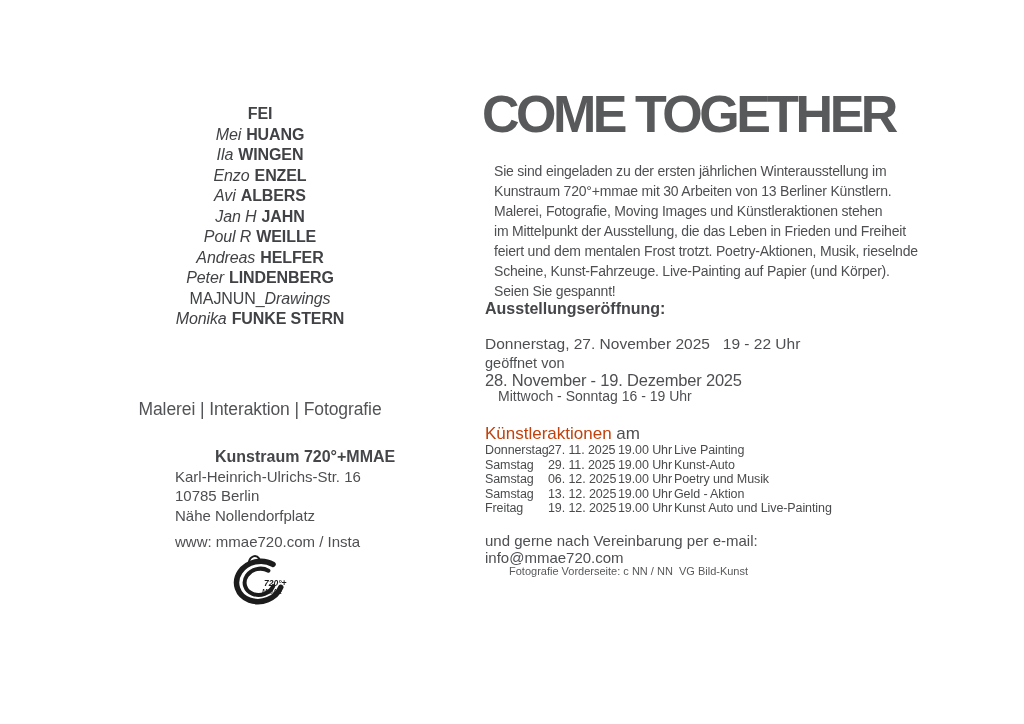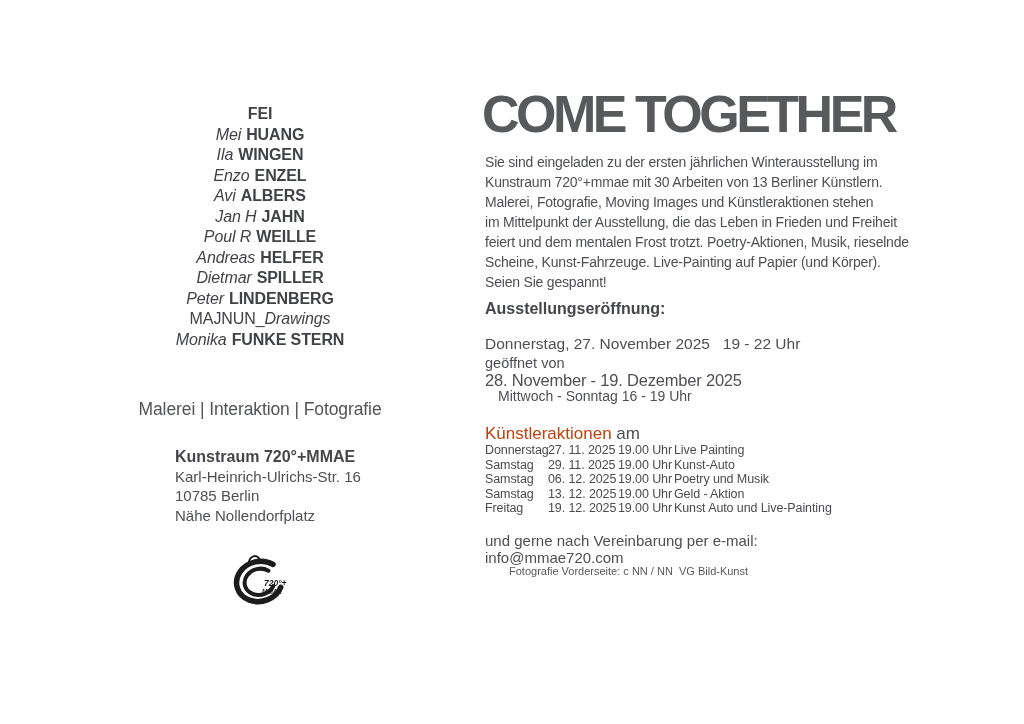--- a/index.html
+++ b/index.html
@@ -27,34 +27,34 @@
 
   .tagline {
     position: absolute; left: 100px; top: 399px; width: 320px;
     text-align: center; font-size: 17.5px; color: #525356; letter-spacing: -0.1px;
   }
 
   .venue {
     position: absolute; left: 175px; top: 447px;
     font-size: 15px; line-height: 19.3px; color: #4e4f52;
   }
-  .venue-name { font-size: 16px; font-weight: 700; color: #454649; line-height: 20px; }
+  .venue-name { font-size: 16px; font-weight: 700; color: #454649; line-height: 20px; margin-left: 40px; }
 
   .web { position: absolute; left: 175px; top: 533px; font-size: 15px; color: #4e4f52; }
 
   .logo { position: absolute; left: 227px; top: 553px; }
 
   
   .title {
     position: absolute; left: 482px; top: 84px; margin: 0;
     font-size: 52px; font-weight: 700; letter-spacing: -3.5px;
     color: #58595b; white-space: nowrap;
   }
   .intro {
-    position: absolute; left: 485px; top: 152px; width: 480px; margin: 0;
+    position: absolute; left: 485px; top: 152px; width: 480px; margin: 9px;
     font-size: 14px; line-height: 20px; letter-spacing: -0.2px;
     white-space: pre-line; color: #4e4f52;
   }
   .opening { position: absolute; left: 485px; top: 299px; font-size: 15.5px; line-height: 19.5px; }
   .opening .h { font-weight: 700; font-size: 16px; color: #454649; }
   .opening .t { white-space: pre-wrap; margin-top: 15px; }
 
   .hours1 { position: absolute; left: 485px; top: 355px; font-size: 14.5px; }
   .hours2 { position: absolute; left: 485px; top: 371px; font-size: 16.5px; letter-spacing: -0.2px; }
   .hours3 { position: absolute; left: 485px; top: 388px; font-size: 14px; margin-left: 13px; }
@@ -79,35 +79,35 @@
 
   <div class="artists">
     <div class="artist-row"><span class="first"></span><span class="last">FEI</span></div>
     <div class="artist-row"><span class="first">Mei</span><span class="last">HUANG</span></div>
     <div class="artist-row"><span class="first">Ila</span><span class="last">WINGEN</span></div>
     <div class="artist-row"><span class="first">Enzo</span><span class="last">ENZEL</span></div>
     <div class="artist-row"><span class="first">Avi</span><span class="last">ALBERS</span></div>
     <div class="artist-row"><span class="first">Jan H</span><span class="last">JAHN</span></div>
     <div class="artist-row"><span class="first">Poul R</span><span class="last">WEILLE</span></div>
     <div class="artist-row"><span class="first">Andreas</span><span class="last">HELFER</span></div>
-    <div class="artist-row"><span class="first">Dietmar</span><span class="last">SPILLER</span></div>
     <div class="artist-row"><span class="first">Peter</span><span class="last">LINDENBERG</span></div>
     <div class="artist-row swap"><span class="first">MAJNUN_</span><span class="last">Drawings</span></div>
     <div class="artist-row"><span class="first">Monika</span><span class="last">FUNKE STERN</span></div>
   </div>
 
   <div class="tagline">Malerei | Interaktion | Fotografie</div>
 
   <div class="venue">
     <div class="venue-name">Kunstraum 720°+MMAE</div>
     <div>Karl-Heinrich-Ulrichs-Str. 16</div>
     <div>10785 Berlin</div>
     <div>Nähe Nollendorfplatz</div>
   </div>
 
+  <div class="web">www: mmae720.com / Insta</div>
 
   <div class="logo">
     <svg width="64" height="62" viewBox="0 0 64 62">
       <g transform="rotate(-14 30 34)" fill="none" stroke="#1c1c1c" stroke-linecap="round">
         <path d="M51 16 A 23 20 0 1 0 53 40" stroke-width="5.5"></path>
         <path d="M45 21 A 15 13 0 1 0 46 37" stroke-width="4"></path>
         <path d="M28 8 C 31 2 37 2 39 7" stroke-width="2"></path>
       </g>
       <text x="37" y="33" font-size="8.5" font-weight="bold" font-style="italic" fill="#1c1c1c">720°+</text>
       <text x="35" y="41" font-size="6.5" font-weight="bold" font-style="italic" fill="#1c1c1c">MMAE</text>

